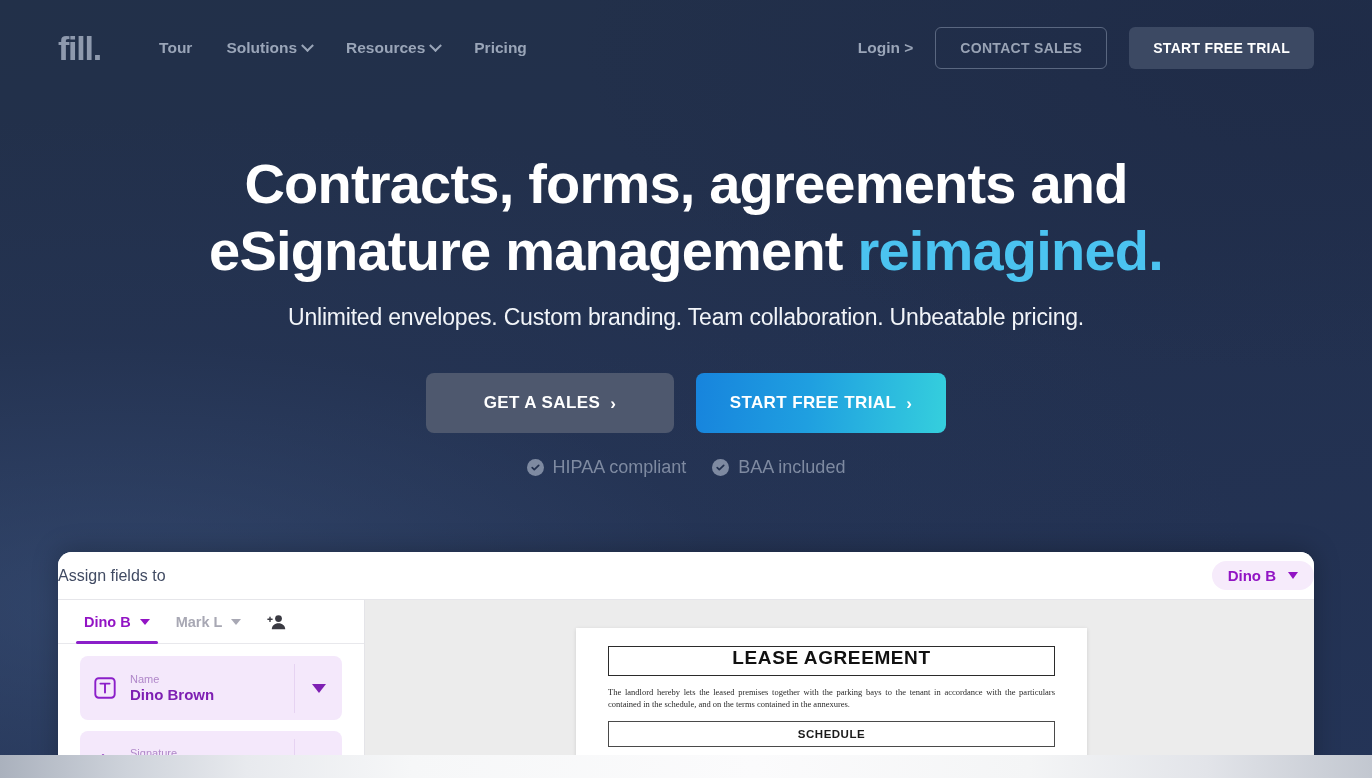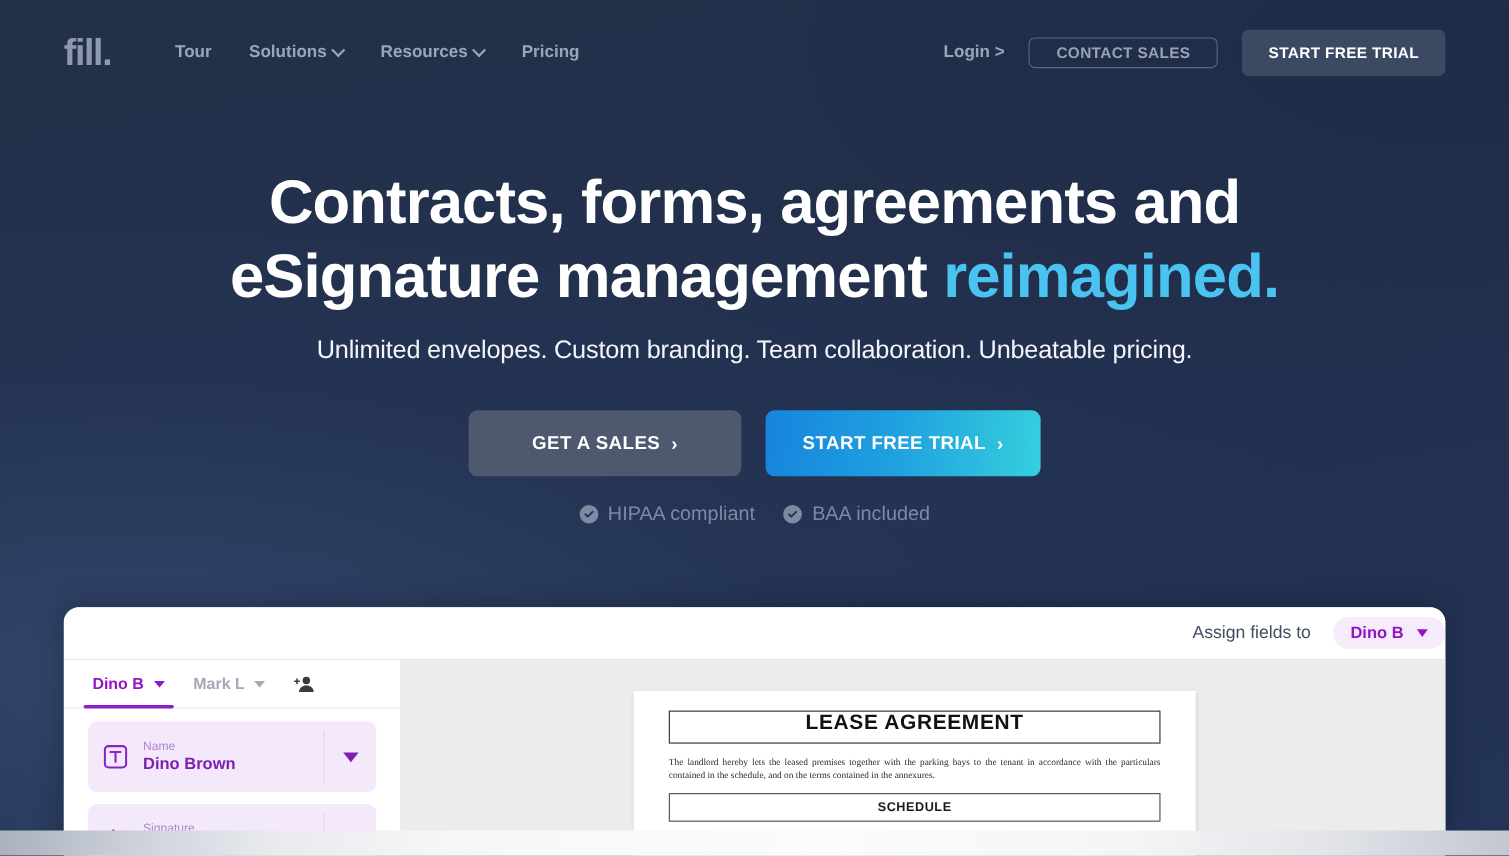--- a/index.html
+++ b/index.html
@@ -79,21 +79,21 @@
 
   .login-link {
     font-size: 15.5px;
     font-weight: 700;
     color: #9aa5b8;
     cursor: pointer;
     white-space: nowrap;
   }
 
   .btn-outline {
-    height: 28px;
+    height: 42px;
     padding: 0 24px;
     border: 1px solid #5a6780;
     border-radius: 6px;
     background: transparent;
     color: #99a3b5;
     font-size: 14px;
     font-weight: 700;
     letter-spacing: 0.3px;
     display: flex;
     align-items: center;
@@ -230,21 +230,21 @@
     border-radius: 14px 14px 0 0;
     overflow: hidden;
     box-shadow: 0 -2px 26px rgba(0,0,0,0.25);
   }
 
   .app-header {
     height: 48px;
     background: #ffffff;
     display: flex;
     align-items: center;
-    justify-content: flex-end;
+    justify-content: space-between;
     gap: 20px;
     border-bottom: 1px solid #e6e6ea;
   }
 
   .assign-label {
     font-size: 16px;
     color: #414b63;
   }
 
   .assign-pill {

